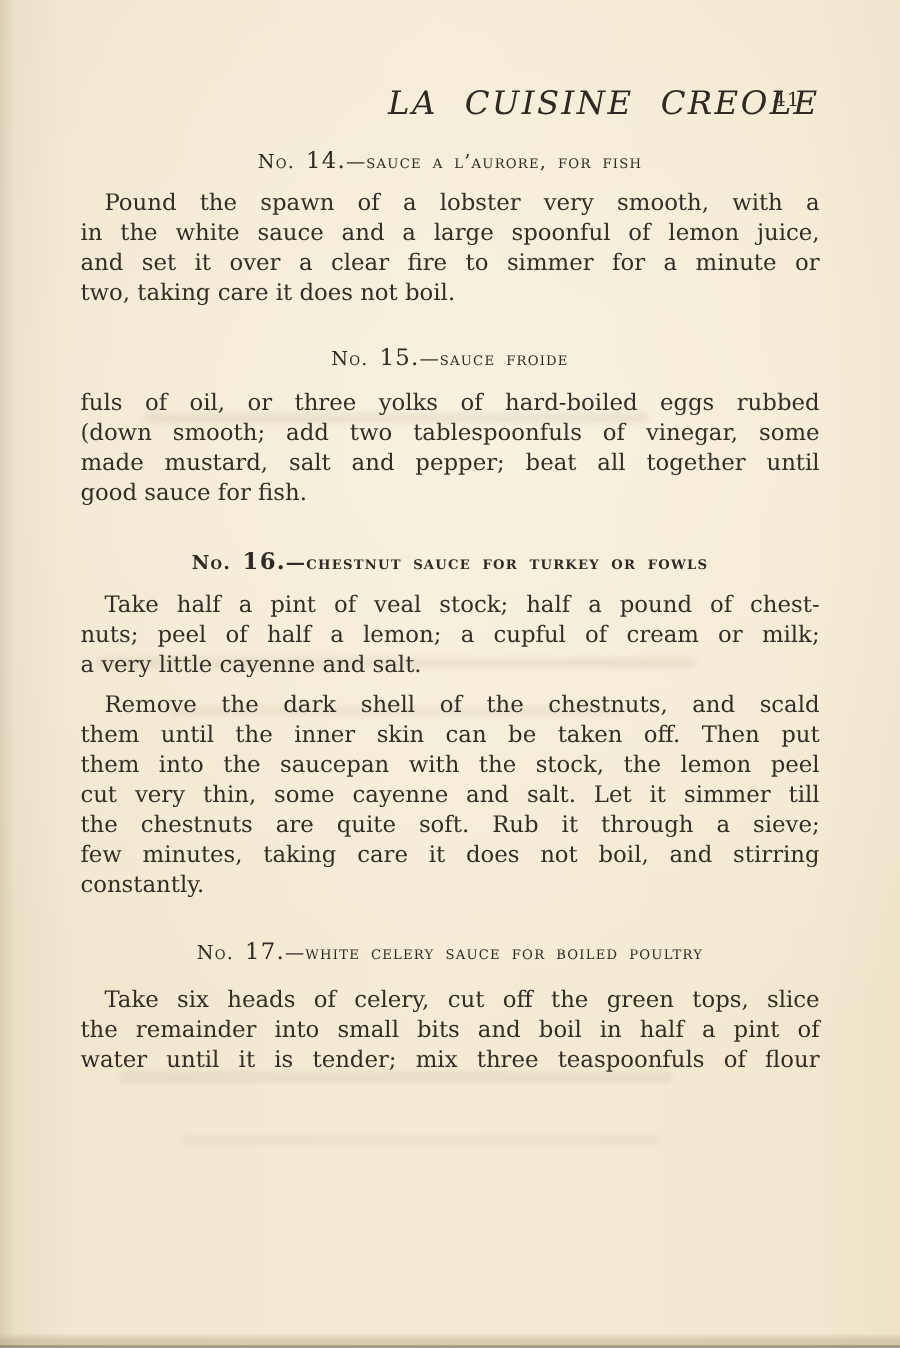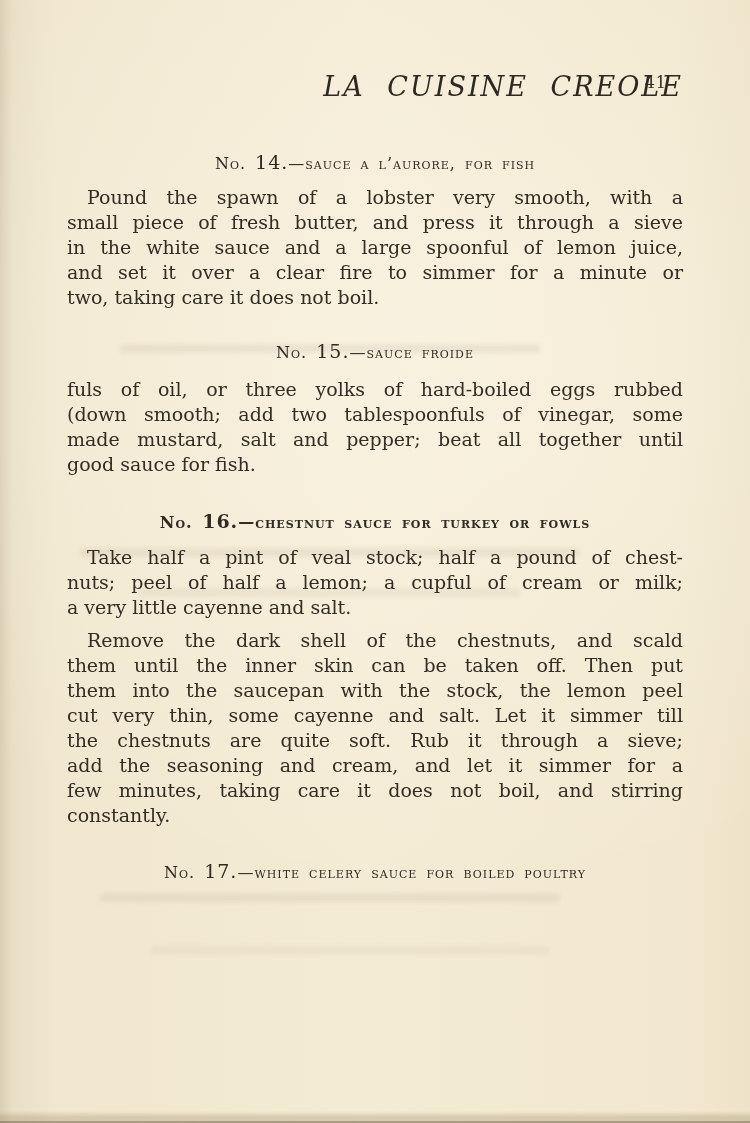--- a/index.html
+++ b/index.html
@@ -35,21 +35,21 @@
     position: absolute; right: 16px; top: 2px;
     font-style: normal; font-size: 16px; letter-spacing: 1px; color: #2e2922; margin-left: 35px;
   }
 
   
   .shead { text-align: center; font-size: 16px; letter-spacing: 1px; word-spacing: 3px; color: #2f2a23; }
   .h-no   { font-variant: small-caps; }
   .h-num  { font-size: 19px; }
   .h-sep  { }
   .h-title{ text-transform: lowercase; font-variant: small-caps; }
-  .sh14 { margin-top: 50px; }
+  .sh14 { margin-top: 22px; }
   .sh15 { margin-top: 30px; }
   .sh16 { margin-top: 33px; font-weight: bold; }
   .sh17 { margin-top: 32px; }
 
   
   .para { }
   .pm12 { margin-top: 12px; }
   .pm15 { margin-top: 15px; }
   .pm13 { margin-top: 13px; }
   .pm8  { margin-top: 8px; }
@@ -91,21 +91,20 @@
       <span class="book-title">LA CUISINE CREOLE</span>
       <span class="pagenum">41</span>
     </div>
 
     <div class="shead sh14">
       <span class="h-no">No.</span>
       <span class="h-num">14.</span><span class="h-sep">—</span><span class="h-title">Sauce a l’Aurore, for Fish</span>
     </div>
     <div class="para pm12">
       <div class="ln first">Pound the spawn of a lobster very smooth, with a</div>
-      <div class="ln">small piece of fresh butter, and press it through a sieve</div>
       <div class="ln">in the white sauce and a large spoonful of lemon juice,</div>
       <div class="ln">and set it over a clear fire to simmer for a minute or</div>
       <div class="ln last">two, taking care it does not boil.</div>
     </div>
 
     <div class="shead sh15">
       <span class="h-no">No.</span>
       <span class="h-num">15.</span><span class="h-sep">—</span><span class="h-title">Sauce Froide</span>
     </div>
     <div class="para pm15">
@@ -123,24 +122,28 @@
       <div class="ln first">Take half a pint of veal stock; half a pound of chest-</div>
       <div class="ln">nuts; peel of half a lemon; a cupful of cream or milk;</div>
       <div class="ln last">a very little cayenne and salt.</div>
     </div>
     <div class="para pm8">
       <div class="ln first">Remove the dark shell of the chestnuts, and scald</div>
       <div class="ln">them until the inner skin can be taken off. Then put</div>
       <div class="ln">them into the saucepan with the stock, the lemon peel</div>
       <div class="ln">cut very thin, some cayenne and salt. Let it simmer till</div>
       <div class="ln">the chestnuts are quite soft. Rub it through a sieve;</div>
-      <div class="ln">add the seasoning and cream, and let it simmer for a</div>
       <div class="ln">few minutes, taking care it does not boil, and stirring</div>
       <div class="ln last">constantly.</div>
     </div>
 
     <div class="shead sh17">
       <span class="h-no">No.</span>
       <span class="h-num">17.</span><span class="h-sep">—</span><span class="h-title">White Celery Sauce for Boiled Poultry</span>
     </div>
+    <div class="para pm17">
+      <div class="ln first">Take six heads of celery, cut off the green tops, slice</div>
+      <div class="ln">the remainder into small bits and boil in half a pint of</div>
+      <div class="ln">water until it is tender; mix three teaspoonfuls of flour</div>
+    </div>
 
   </div>
 </div>
 
 </body></html>

